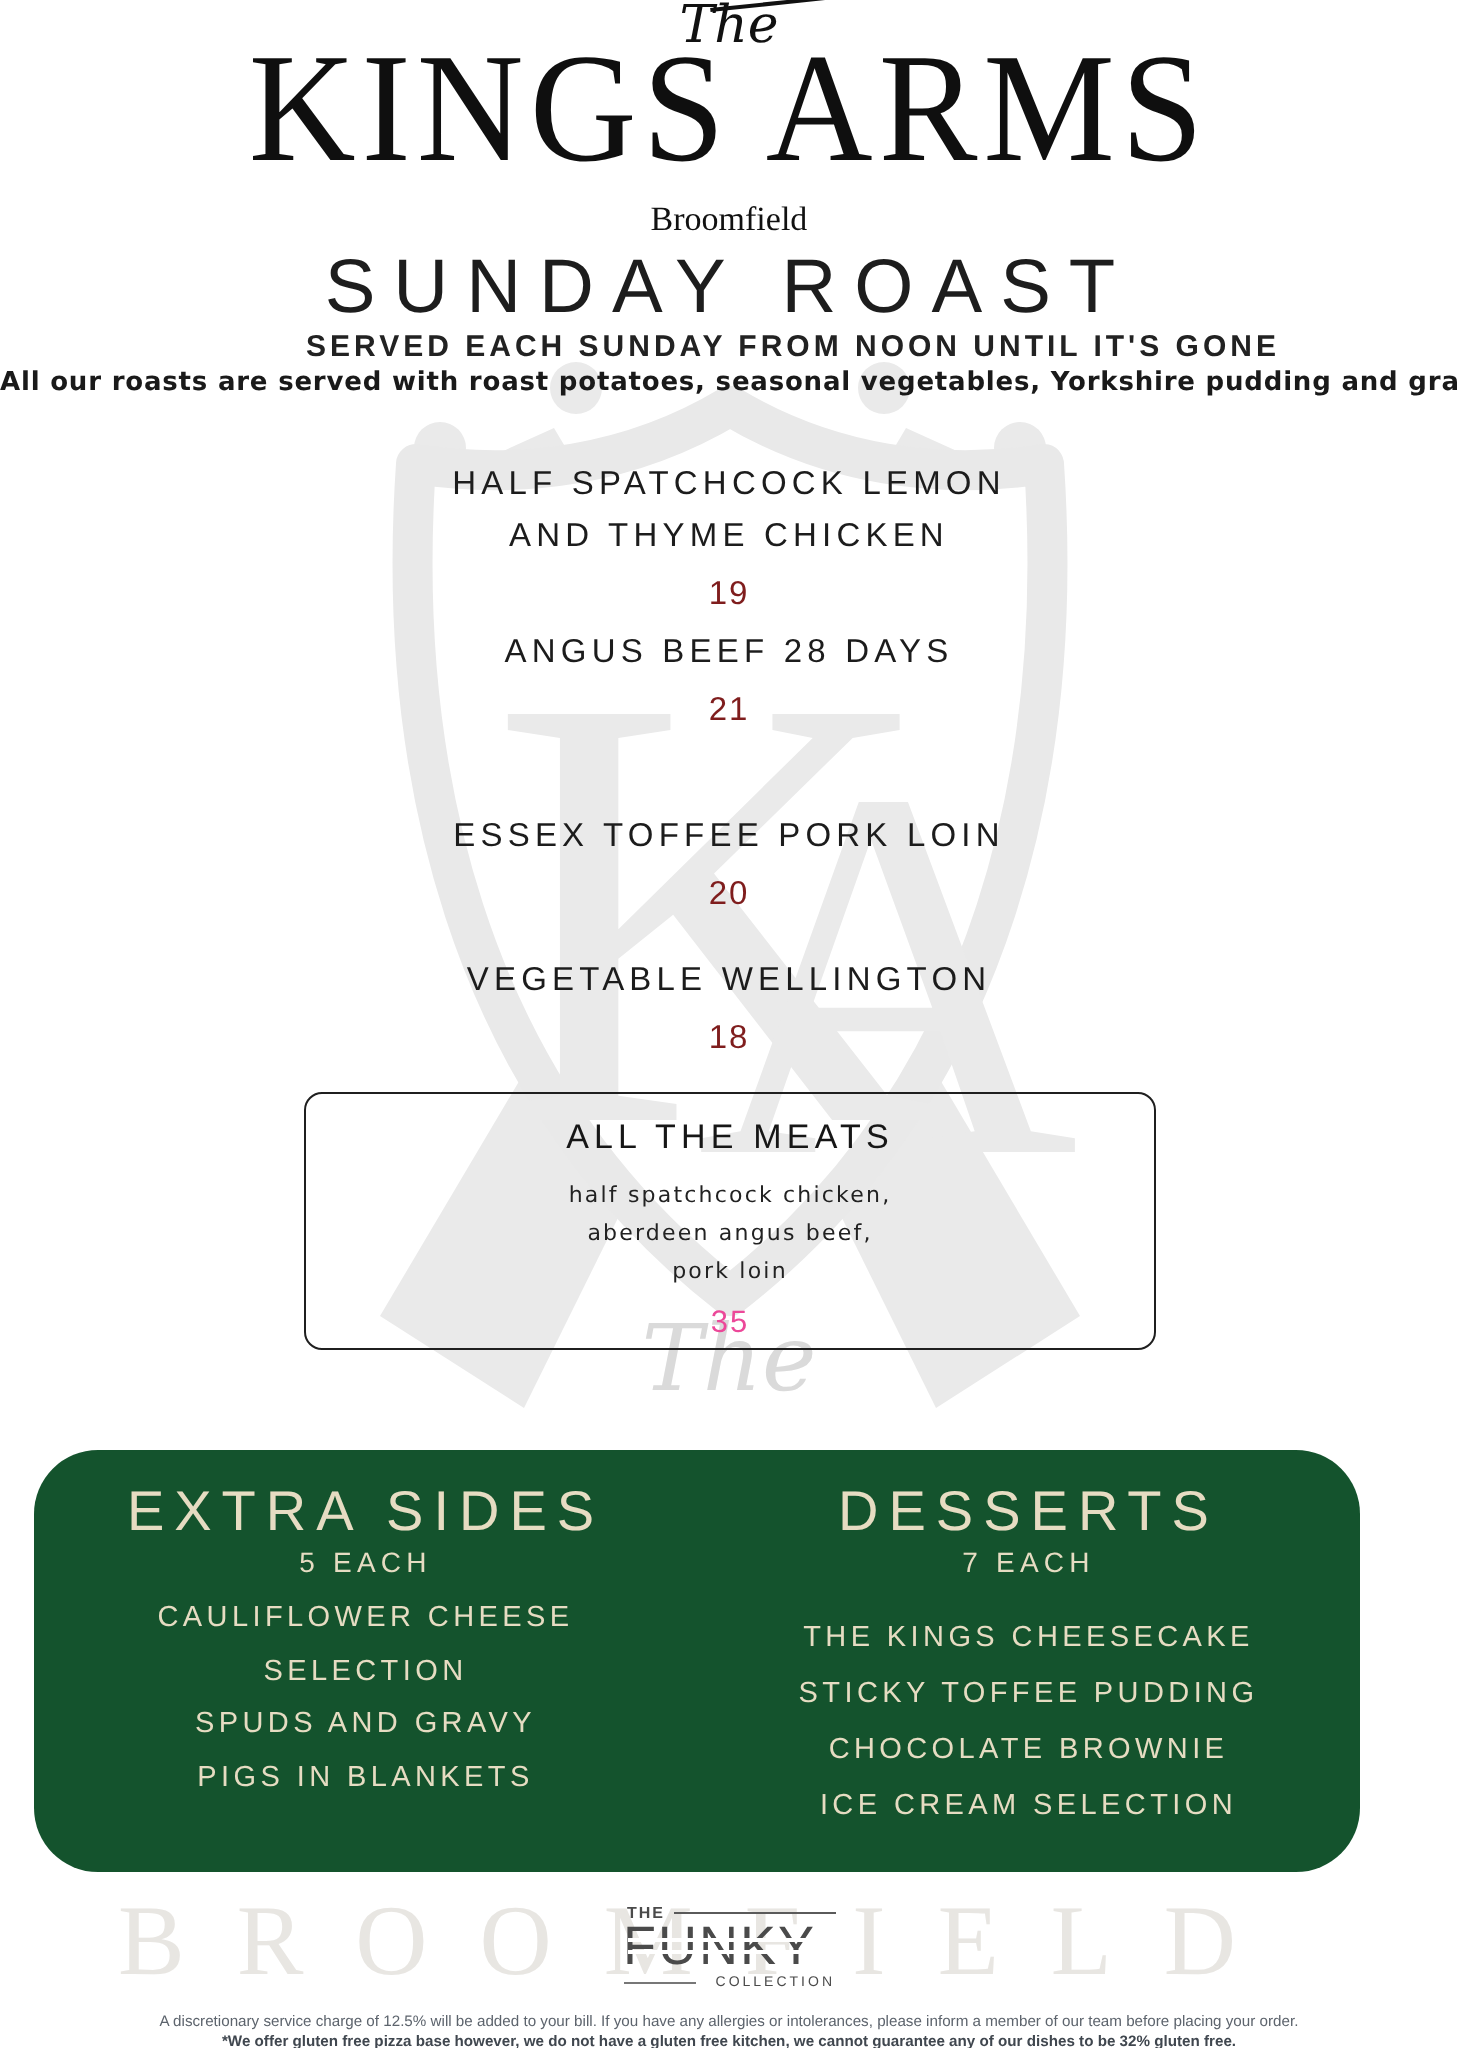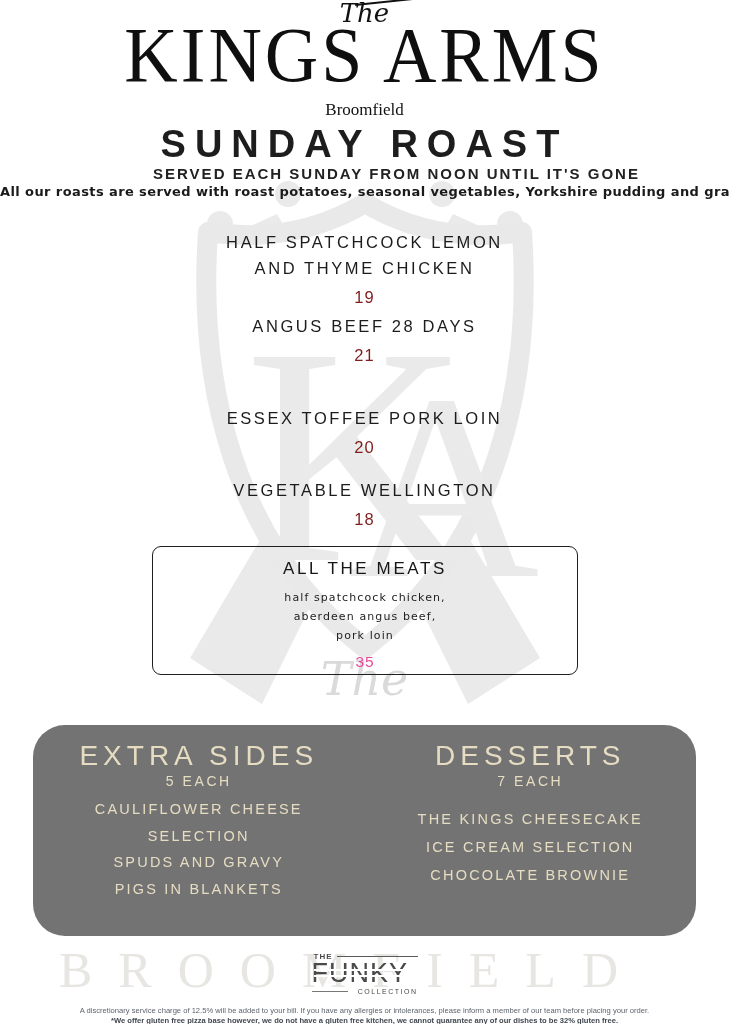--- a/index.html
+++ b/index.html
@@ -12,40 +12,40 @@
   
   .crest{position:absolute;left:70px;top:118px;width:590px;height:615px;z-index:0;}
   .wm-script{top:652px;font-family:"DejaVu Serif",serif;font-style:italic;font-size:46px;color:#dadada;z-index:1;}
 
   
   .script-the{top:-2px;font-family:"DejaVu Serif",serif;font-style:italic;font-size:26px;color:#111;z-index:2;}
   .script-the span{position:relative;display:inline-block;}
   .script-the span::after{content:"";position:absolute;top:3px;left:15px;width:58px;height:1.7px;background:#111;transform:rotate(-6deg);}
   .brand-name{top:13px;font-family:"Liberation Serif",serif;font-size:74px;letter-spacing:3px;color:#0f0f0f;transform:scaleY(1.05);z-index:2;}
   .brand-loc{top:100px;font-family:"Liberation Serif",serif;font-size:17px;color:#111;z-index:2;}
-  .menu-title{top:123px;font-size:38px;letter-spacing:9px;font-weight:700;color:#1d1d1d;z-index:2;}
+  .menu-title{top:123px;font-size:38px;letter-spacing:9px;font-weight:400;color:#1d1d1d;z-index:2;}
   .menu-sub{top:165px;font-size:15px;letter-spacing:2px;font-weight:bold;color:#222;z-index:2;padding-left:32px;}
   .menu-note{top:184px;font-size:13.5px;letter-spacing:0.4px;font-weight:bold;color:#1a1a1a;z-index:2;font-family:"DejaVu Sans",sans-serif;font-size:13px;}
 
   
   .main-item{z-index:2;}
   .item-line{font-size:16.5px;letter-spacing:2.6px;font-weight:500;color:#1c1c1c;line-height:26px;}
   .item-price{font-size:16.5px;letter-spacing:1px;margin-top:7px;font-weight:500;color:#7f1d1d;}
   .m1{top:229px}.m2{top:313px}.m3{top:405px}.m4{top:477px}
 
   
   .meats-box{position:absolute;left:152px;top:546px;width:424px;height:127px;
     border:1.6px solid #1f1f1f;border-radius:9px;z-index:2;text-align:center;background:transparent;}
   .meats-title{margin-top:12px;font-size:17px;letter-spacing:2.6px;font-weight:500;color:#161616;}
   .meats-line{font-family:"DejaVu Sans",sans-serif;font-size:11px;line-height:19px;letter-spacing:1.1px;font-weight:500;color:#222;}
   .meats-lines{margin-top:9px;}
   .meats-price{margin-top:8px;font-size:15.5px;letter-spacing:1px;color:#ec4899;}
 
   
-  .panel{position:absolute;left:33px;top:725px;width:663px;height:211px;background:#737373;
+  .panel{position:absolute;left:17px;top:725px;width:663px;height:211px;background:#14532d;
     border-radius:32px;display:flex;z-index:2;}
   .col{flex:1;text-align:center;color:#e6dcc2;}
   .col-title{margin-top:15px;font-size:28px;letter-spacing:5px;font-weight:400;}
   .col-note{font-size:14px;letter-spacing:2.6px;margin-top:1px;}
   .col-items{margin-top:7px;}
   .col-item{font-size:14.5px;letter-spacing:2.2px;line-height:26.5px;white-space:nowrap;}
   .desserts-col .col-items{margin-top:16px;}
   .desserts-col .col-item{line-height:28px;}
 
   
@@ -128,22 +128,23 @@
       <div class="col-item">SELECTION</div>
       <div class="col-item">SPUDS AND GRAVY</div>
       <div class="col-item">PIGS IN BLANKETS</div>
     </div>
   </div>
   <div class="col desserts-col">
     <div class="col-title">DESSERTS</div>
     <div class="col-note">7 EACH</div>
     <div class="col-items">
       <div class="col-item">THE KINGS CHEESECAKE</div>
+      <div class="col-item">STICKY TOFFEE PUDDING</div>
+      <div class="col-item">CHOCOLATE BROWNIE</div>
       <div class="col-item">ICE CREAM SELECTION</div>
-      <div class="col-item">CHOCOLATE BROWNIE</div>
     </div>
   </div>
 </div>
 
 <div class="c wm-broomfield">BROOMFIELD</div>
 
 <div class="funky">
   <div class="funky-top">
     <span class="funky-the">THE</span>
     <span class="funky-line"></span>

